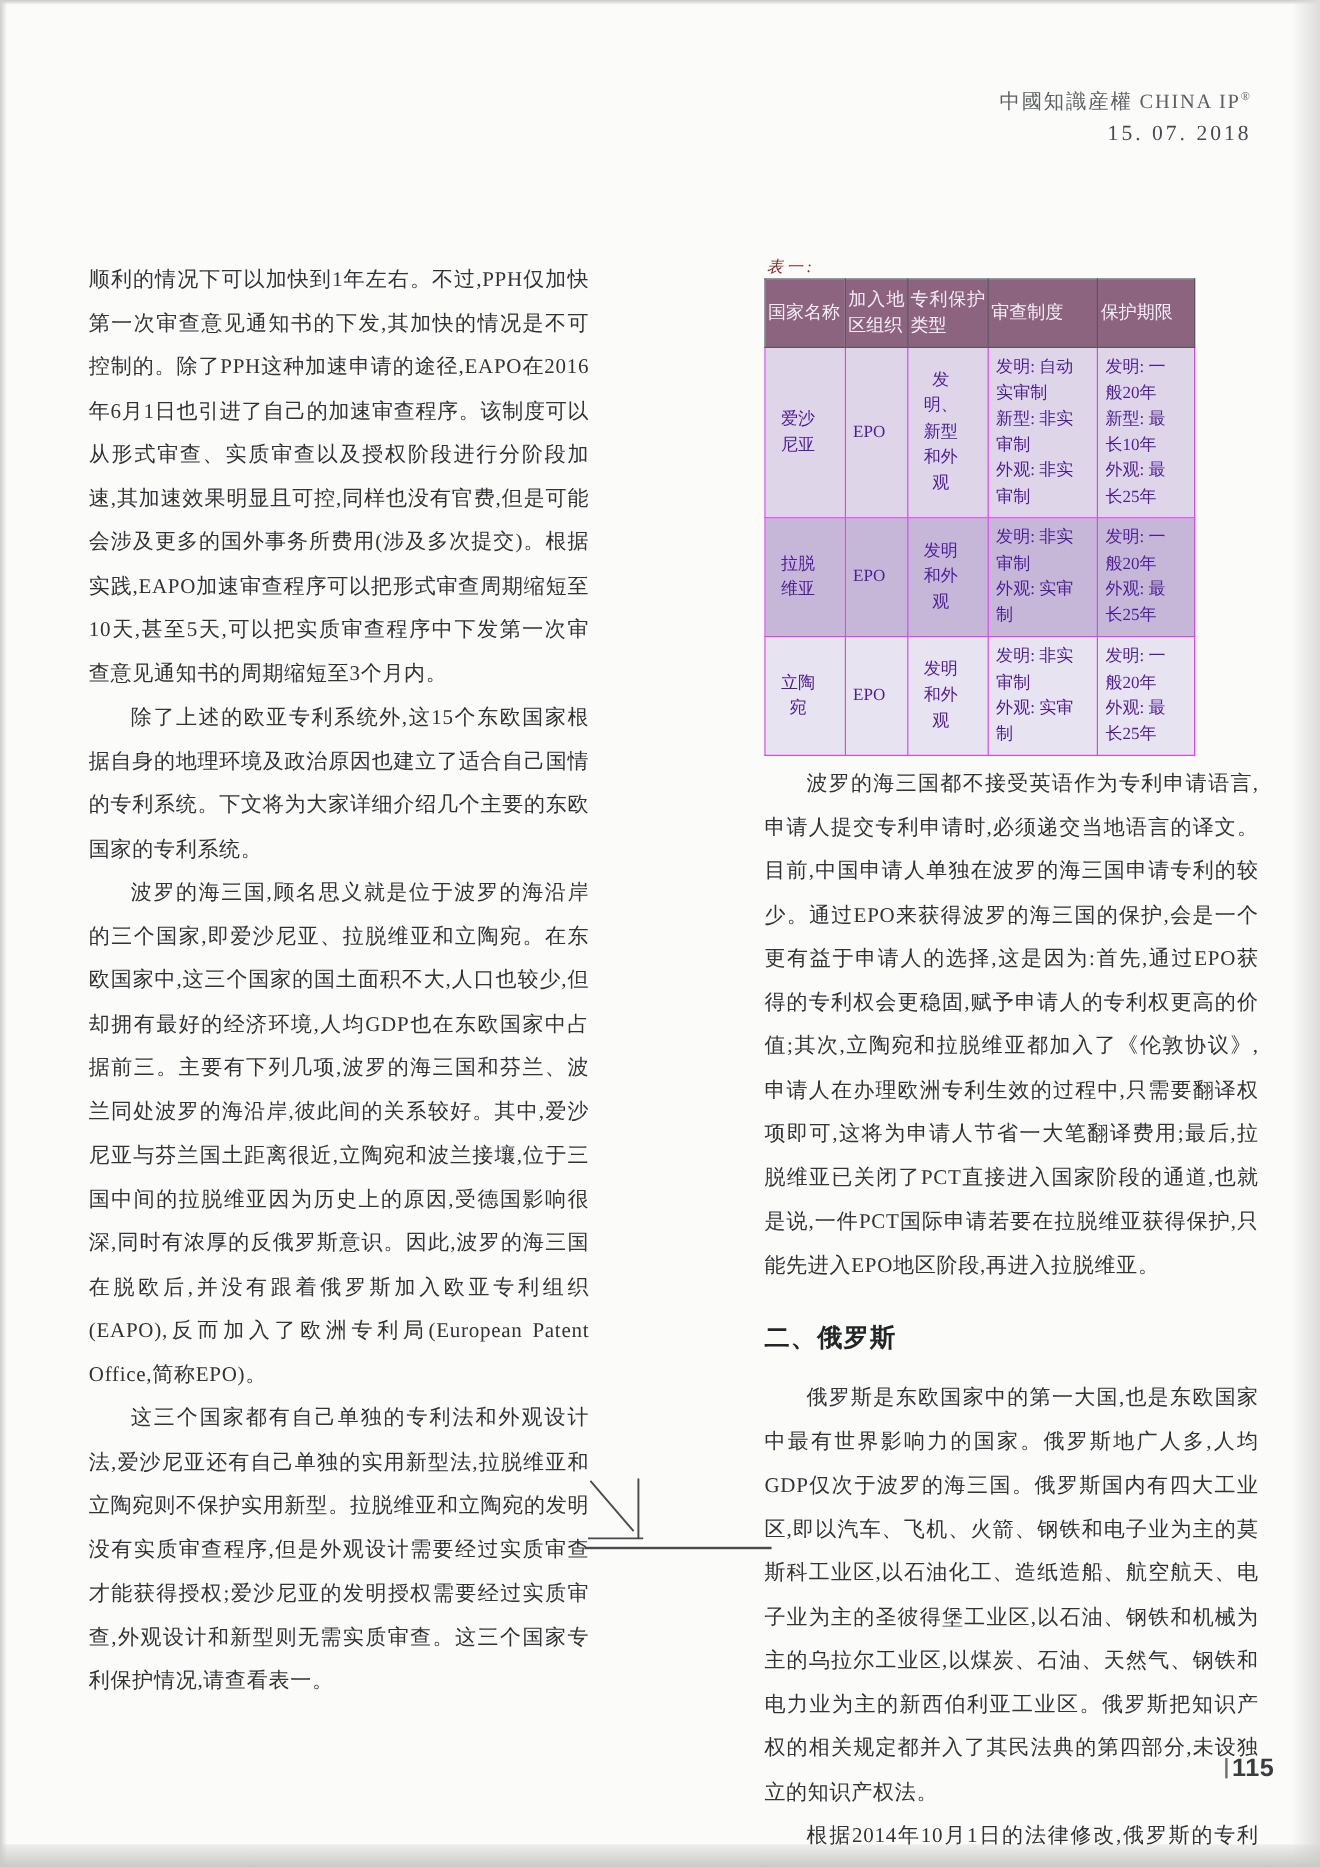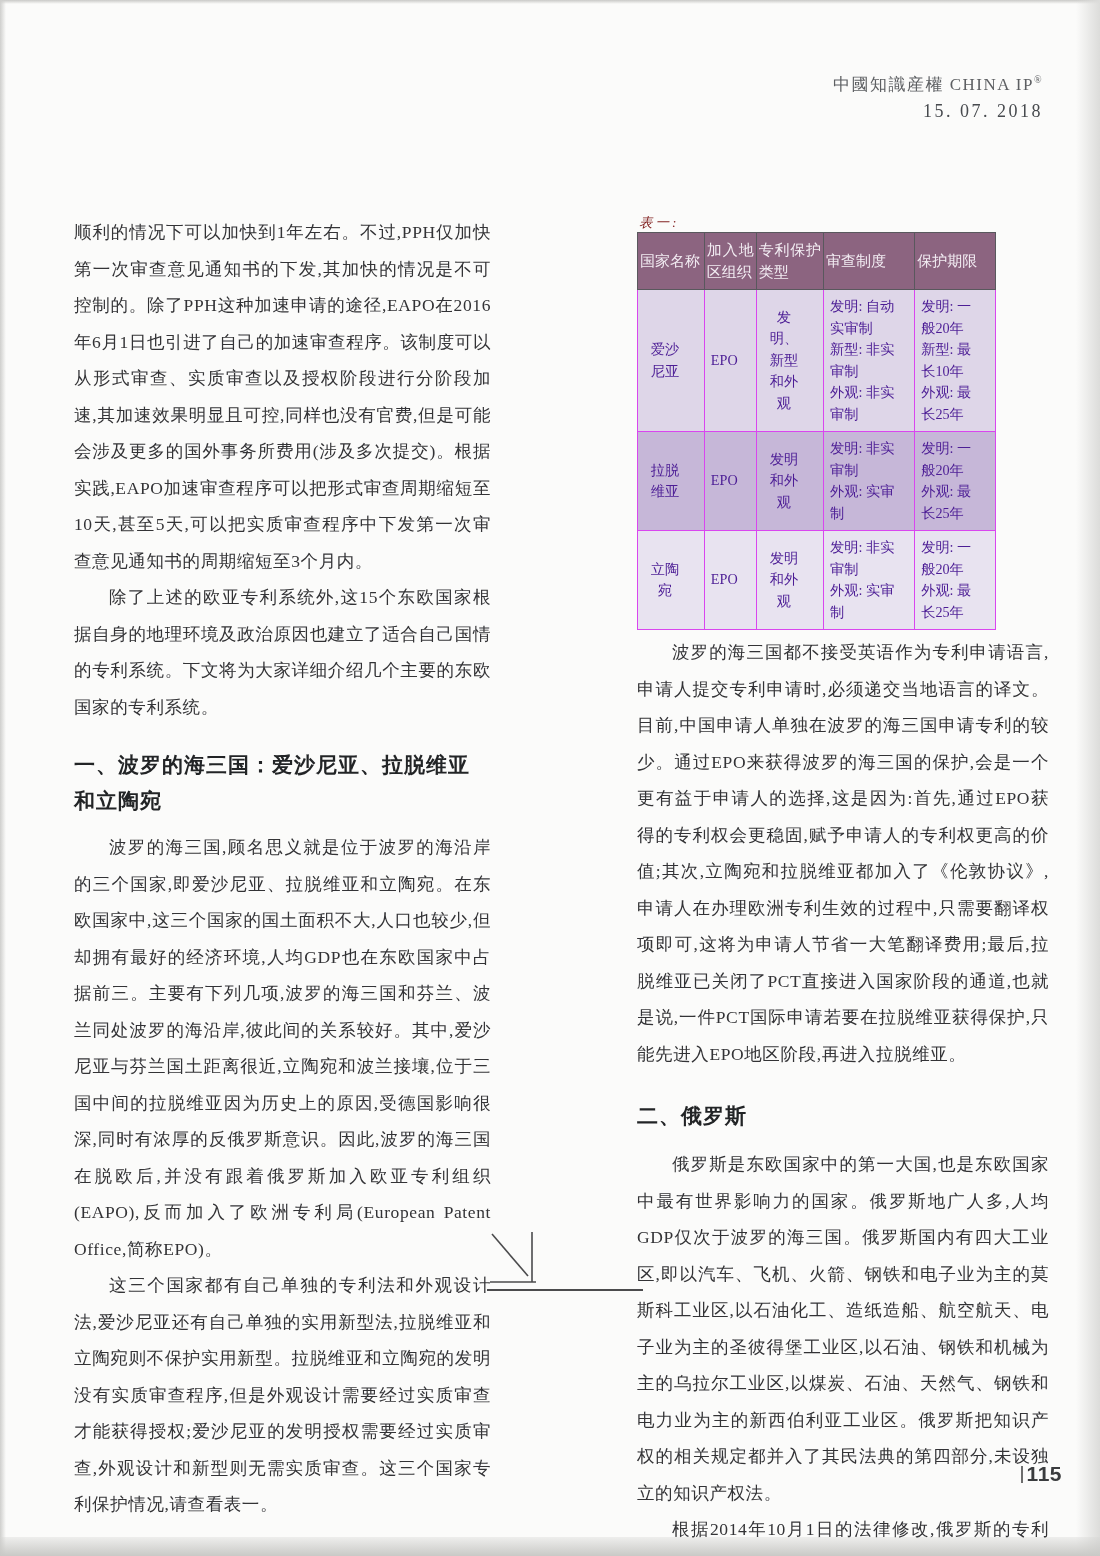--- a/index.html
+++ b/index.html
@@ -86,21 +86,20 @@
   <div class="edge-bottom"></div>
 
   <div class="mag-header">
     <div class="brand"><span>中國知識産權 CHINA IP</span><sup>®</sup></div>
     <div class="issue-date">15. 07. 2018</div>
   </div>
 
   <div class="col col-left">
     <p>顺利的情况下可以加快到1年左右。不过,PPH仅加快第一次审查意见通知书的下发,其加快的情况是不可控制的。除了PPH这种加速申请的途径,EAPO在2016年6月1日也引进了自己的加速审查程序。该制度可以从形式审查、实质审查以及授权阶段进行分阶段加速,其加速效果明显且可控,同样也没有官费,但是可能会涉及更多的国外事务所费用(涉及多次提交)。根据实践,EAPO加速审查程序可以把形式审查周期缩短至10天,甚至5天,可以把实质审查程序中下发第一次审查意见通知书的周期缩短至3个月内。</p>
     <p class="indent">除了上述的欧亚专利系统外,这15个东欧国家根据自身的地理环境及政治原因也建立了适合自己国情的专利系统。下文将为大家详细介绍几个主要的东欧国家的专利系统。</p>
-    <h2 class="sec-heading h-first">一、波罗的海三国：爱沙尼亚、拉脱维亚和立陶宛</h2>
     <p class="indent">波罗的海三国,顾名思义就是位于波罗的海沿岸的三个国家,即爱沙尼亚、拉脱维亚和立陶宛。在东欧国家中,这三个国家的国土面积不大,人口也较少,但却拥有最好的经济环境,人均GDP也在东欧国家中占据前三。主要有下列几项,波罗的海三国和芬兰、波兰同处波罗的海沿岸,彼此间的关系较好。其中,爱沙尼亚与芬兰国土距离很近,立陶宛和波兰接壤,位于三国中间的拉脱维亚因为历史上的原因,受德国影响很深,同时有浓厚的反俄罗斯意识。因此,波罗的海三国在脱欧后,并没有跟着俄罗斯加入欧亚专利组织(EAPO),反而加入了欧洲专利局(European Patent Office,简称EPO)。</p>
     <p class="indent">这三个国家都有自己单独的专利法和外观设计法,爱沙尼亚还有自己单独的实用新型法,拉脱维亚和立陶宛则不保护实用新型。拉脱维亚和立陶宛的发明没有实质审查程序,但是外观设计需要经过实质审查才能获得授权;爱沙尼亚的发明授权需要经过实质审查,外观设计和新型则无需实质审查。这三个国家专利保护情况,请查看表一。</p>
   </div>
 
   <div class="callout">
     <svg class="callout-arrow" width="52" height="56" viewBox="0 0 52 56">
       <line x1="3" y1="3" x2="39" y2="45" stroke="#4b4b4d" stroke-width="1.6"></line>
       <line x1="43" y1="1" x2="43" y2="51" stroke="#4b4b4d" stroke-width="1.6"></line>
       <line x1="1" y1="51" x2="47" y2="51" stroke="#4b4b4d" stroke-width="1.6"></line>
     </svg>

